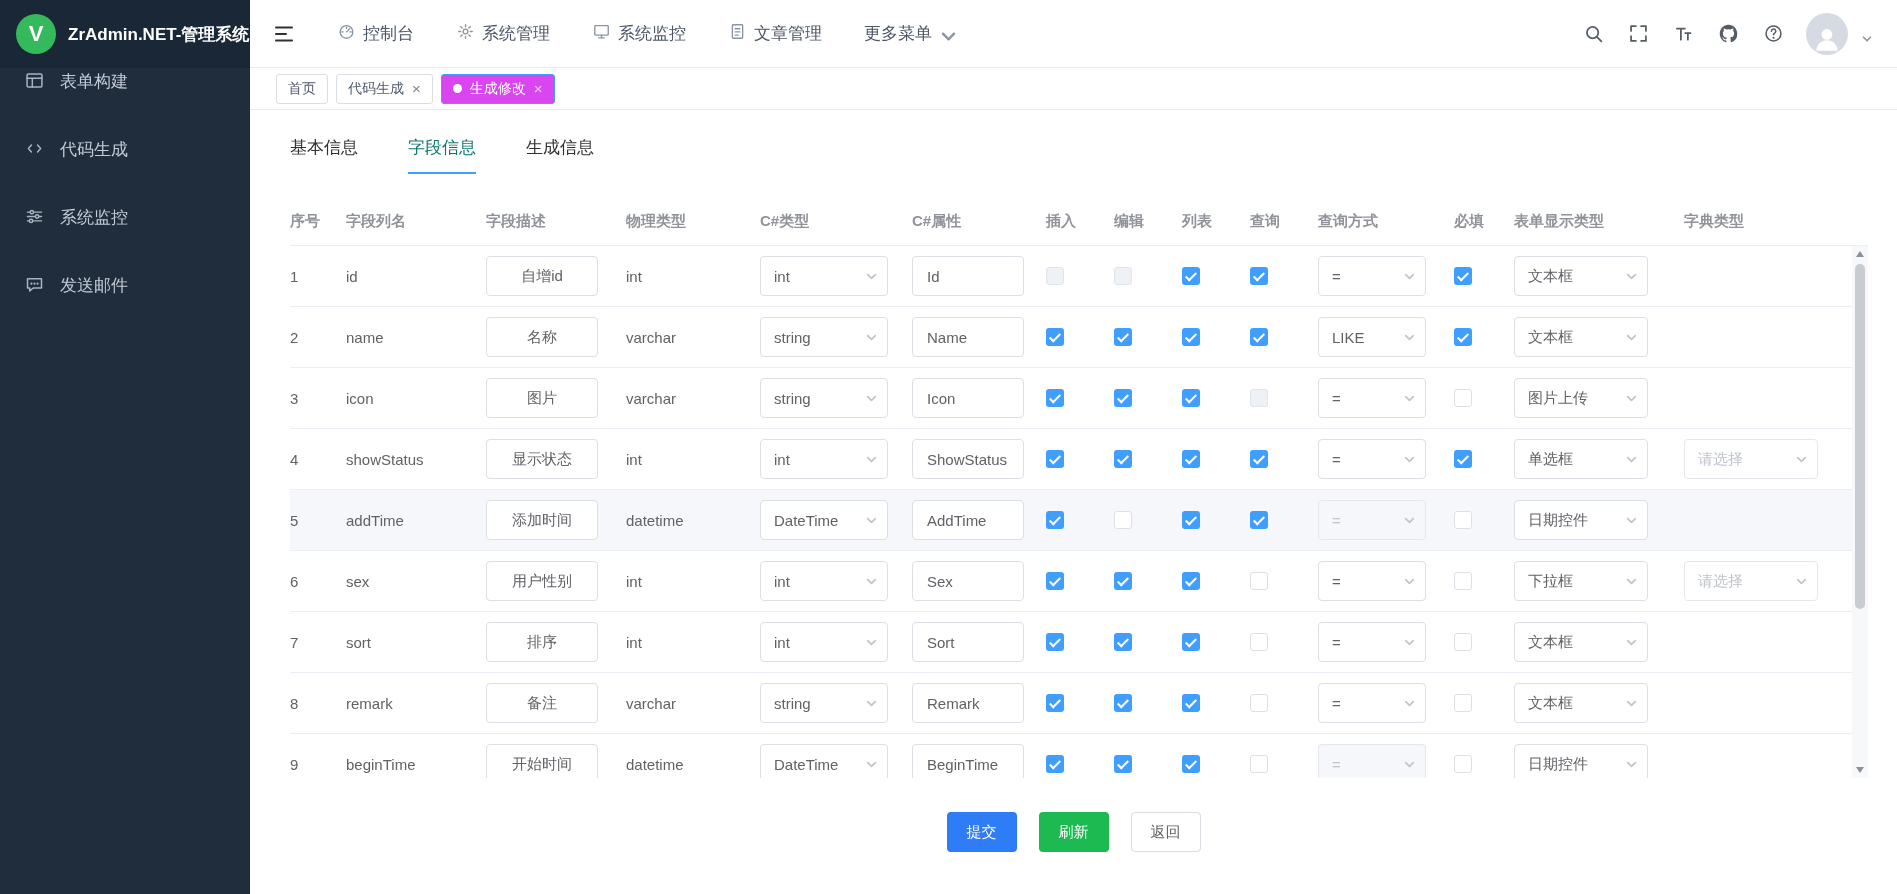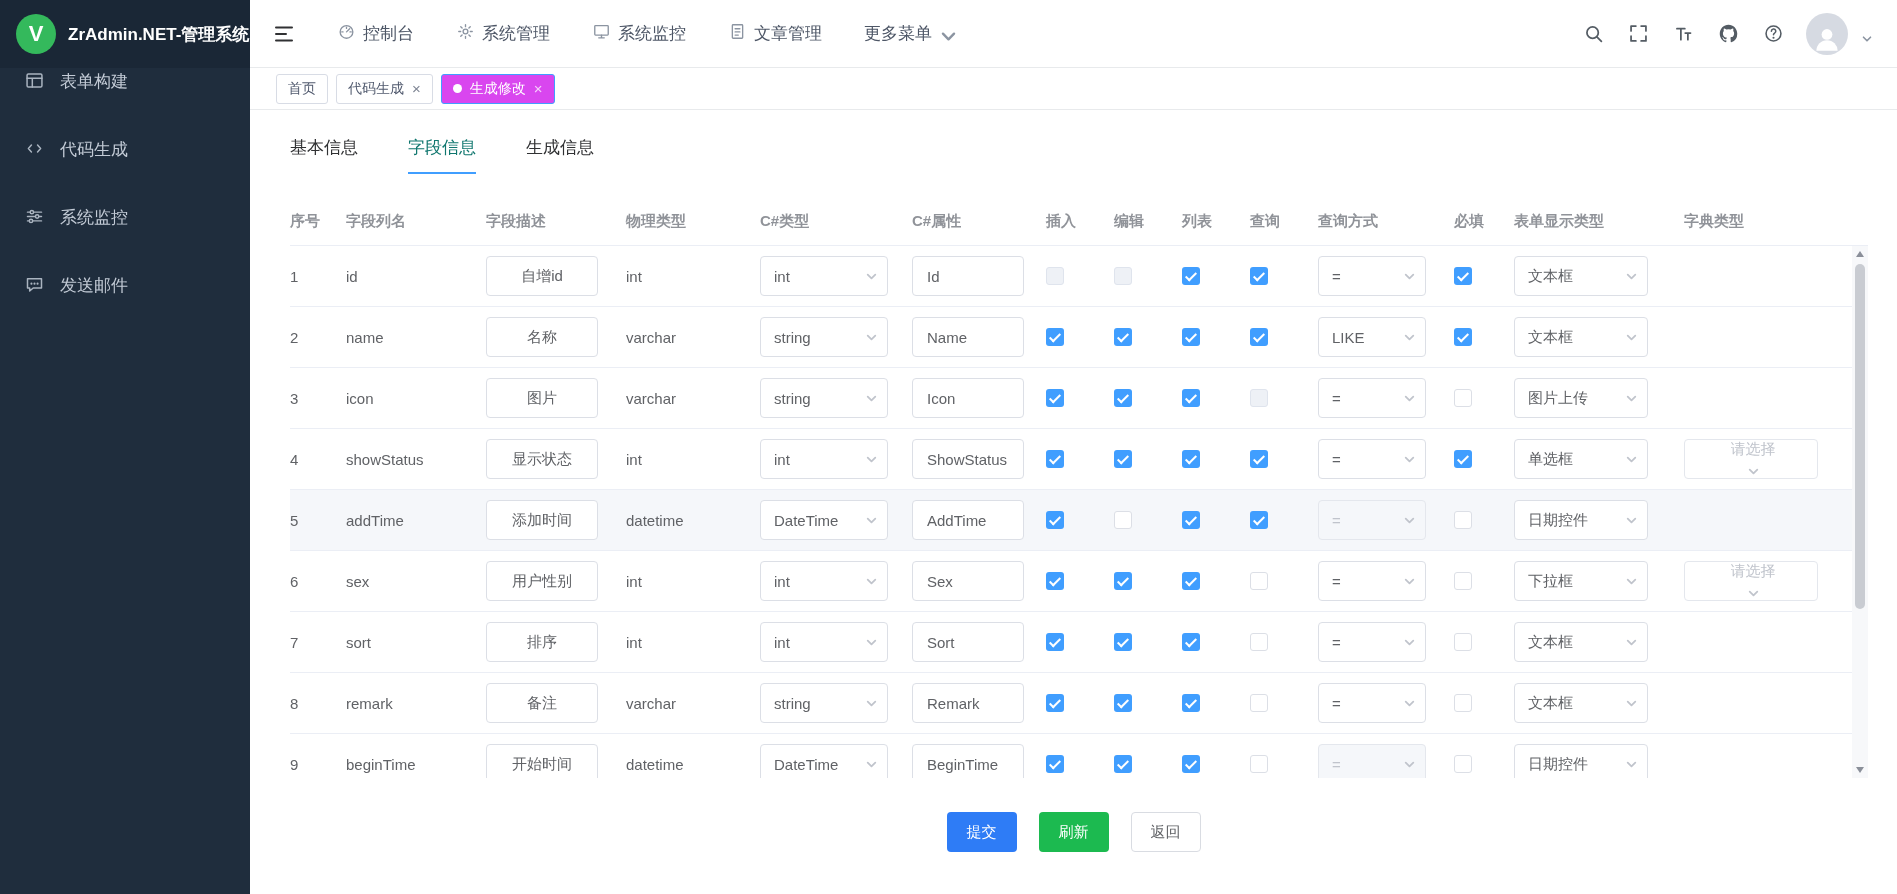--- a/index.html
+++ b/index.html
@@ -70,21 +70,21 @@
   .inp-prop { text-align: left; padding: 0 14px; }
 
   .sel { height: 40px; border: 1px solid #dcdfe6; border-radius: 4px; background: #fff; color: #606266;
     font-size: 15px; display: flex; align-items: center; justify-content: space-between;
     padding: 0 9px 0 13px; gap: 5px; cursor: pointer; }
   .sel-text { overflow: hidden; white-space: nowrap; }
   .sel-arrow { display: flex; align-items: center; flex-shrink: 0; }
   .sel-cstype { width: 128px; }
   .sel-qmode { width: 108px; }
   .sel-display { width: 134px; }
-  .sel-dict { width: 134px; flex-direction: column; }
+  .sel-dict { width: 134px; }
   .sel.sel-disabled { background: #f5f7fa; border-color: #e4e7ed; color: #c0c4cc; cursor: not-allowed; }
   .sel.sel-placeholder { color: #c0c4cc; border-color: #e4e7ed; }
 
   .cb { position: relative; display: inline-block; width: 18px; height: 18px; border-radius: 3px; cursor: pointer; }
   .cb.checked { background: #409eff; }
   .cb.checked::after { content: ''; position: absolute; left: 6px; top: 2.5px; width: 4px; height: 9px;
     border: solid #fff; border-width: 0 2px 2px 0; transform: rotate(45deg); }
   .cb.unchecked { background: #fff; border: 1px solid #dcdfe6; }
   .cb.disabled { background: #eef1f6; border: 1px solid #dfe4ed; cursor: not-allowed; }
 

